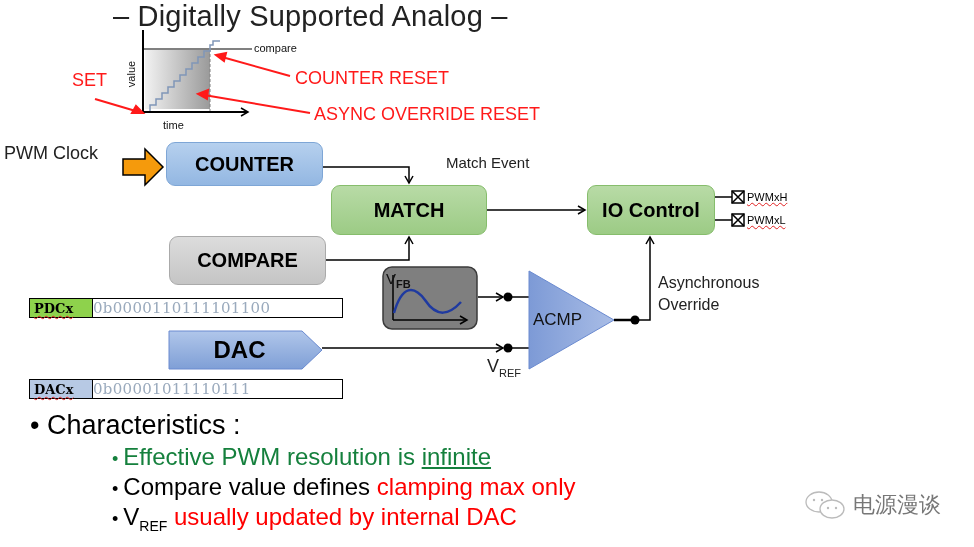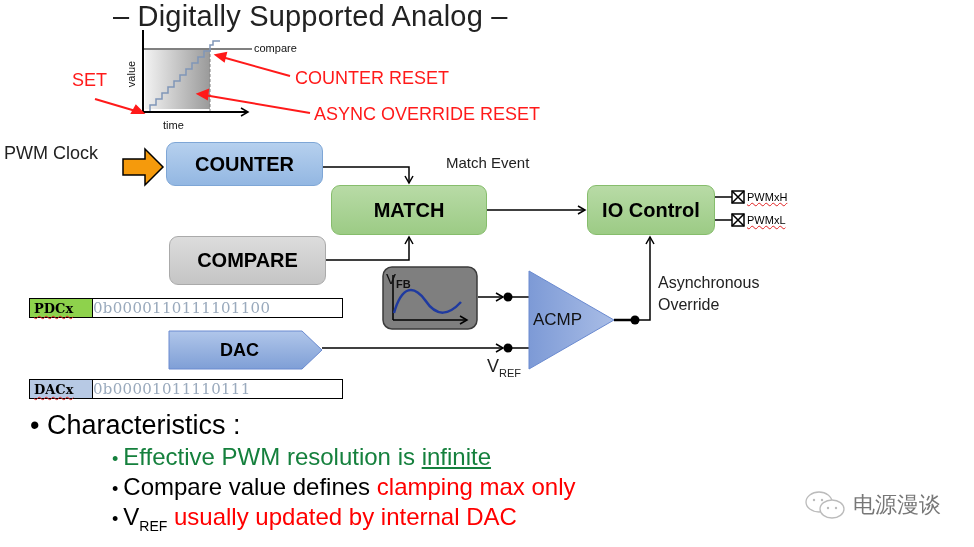--- a/index.html
+++ b/index.html
@@ -13,21 +13,21 @@
   .blk { position:absolute; display:flex; align-items:center; justify-content:center;
          font-weight:bold; font-size:20px; border-radius:9px; box-sizing:border-box; }
   #counter { left:166px; top:142px; width:157px; height:44px;
              background:linear-gradient(#b6d0ee,#93b7e2); border:1px solid #7ea6d6; }
   #match { left:331px; top:185px; width:156px; height:50px;
            background:linear-gradient(#b8dba6,#9ccb85); border:1px solid #86bd6c; }
   #compare { left:169px; top:236px; width:157px; height:49px;
              background:linear-gradient(#dcdcdc,#c5c5c5); border:1px solid #aaa; }
   #ioctl { left:587px; top:185px; width:128px; height:50px;
            background:linear-gradient(#b8dba6,#9ccb85); border:1px solid #86bd6c; }
-  #dac { left:169px; top:331px; width:153px; height:38px; font-size:18px; }
+  #dac { left:169px; top:331px; width:153px; height:38px; font-size:24px; }
   .reg { position:absolute; height:20px; box-sizing:border-box; border:1.5px solid #000; display:flex; }
   .reg .name { font-family:"DejaVu Serif", serif; font-weight:bold; font-size:13px; padding:0 4px;
                display:flex; align-items:center; border-right:1.5px solid #000;
                text-decoration:underline wavy #e02020; text-decoration-thickness:1px; text-underline-offset:2px; }
   .reg .val { font-family:"DejaVu Serif", serif; font-size:15px; color:#9aaabd; 
               display:flex; align-items:center; letter-spacing:0.3px; }
   #pdcx { left:29px; top:298px; width:314px; }
   #pdcx .name { background:#8ed24c; width:63px; box-sizing:border-box; }
   #dacx { left:29px; top:379px; width:314px; }
   #dacx .name { background:#b7c9e4; width:63px; box-sizing:border-box; }

